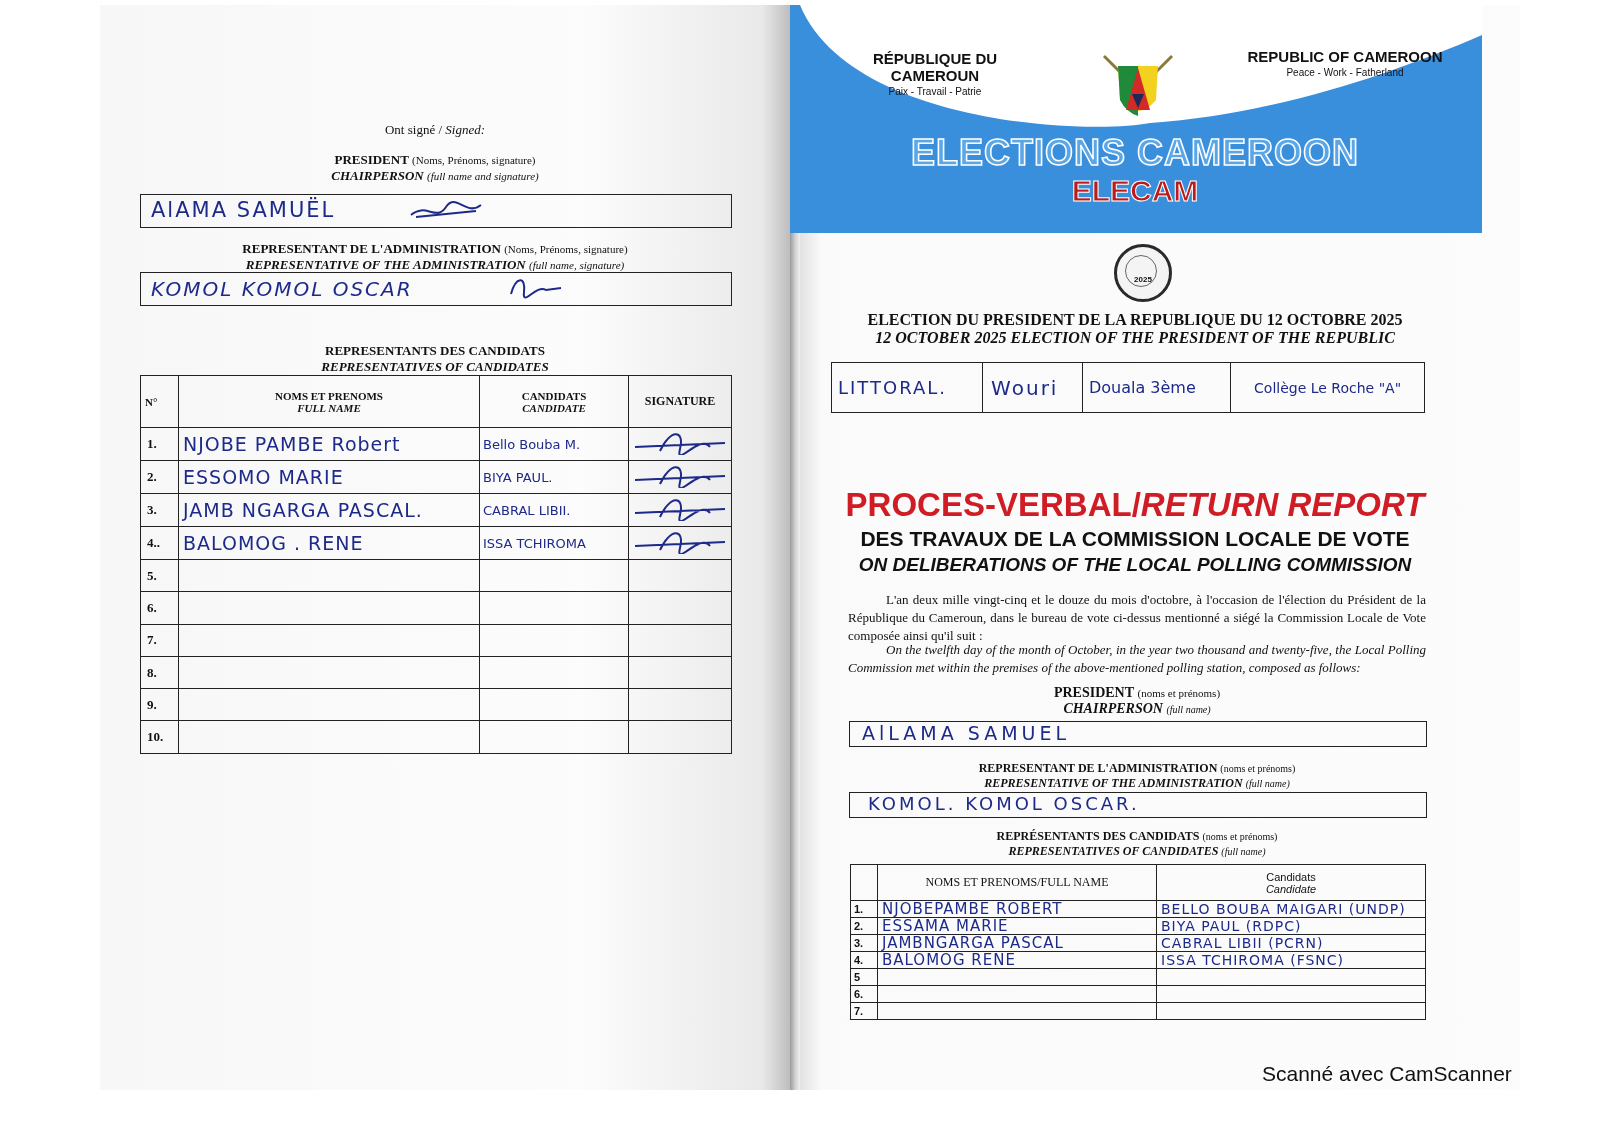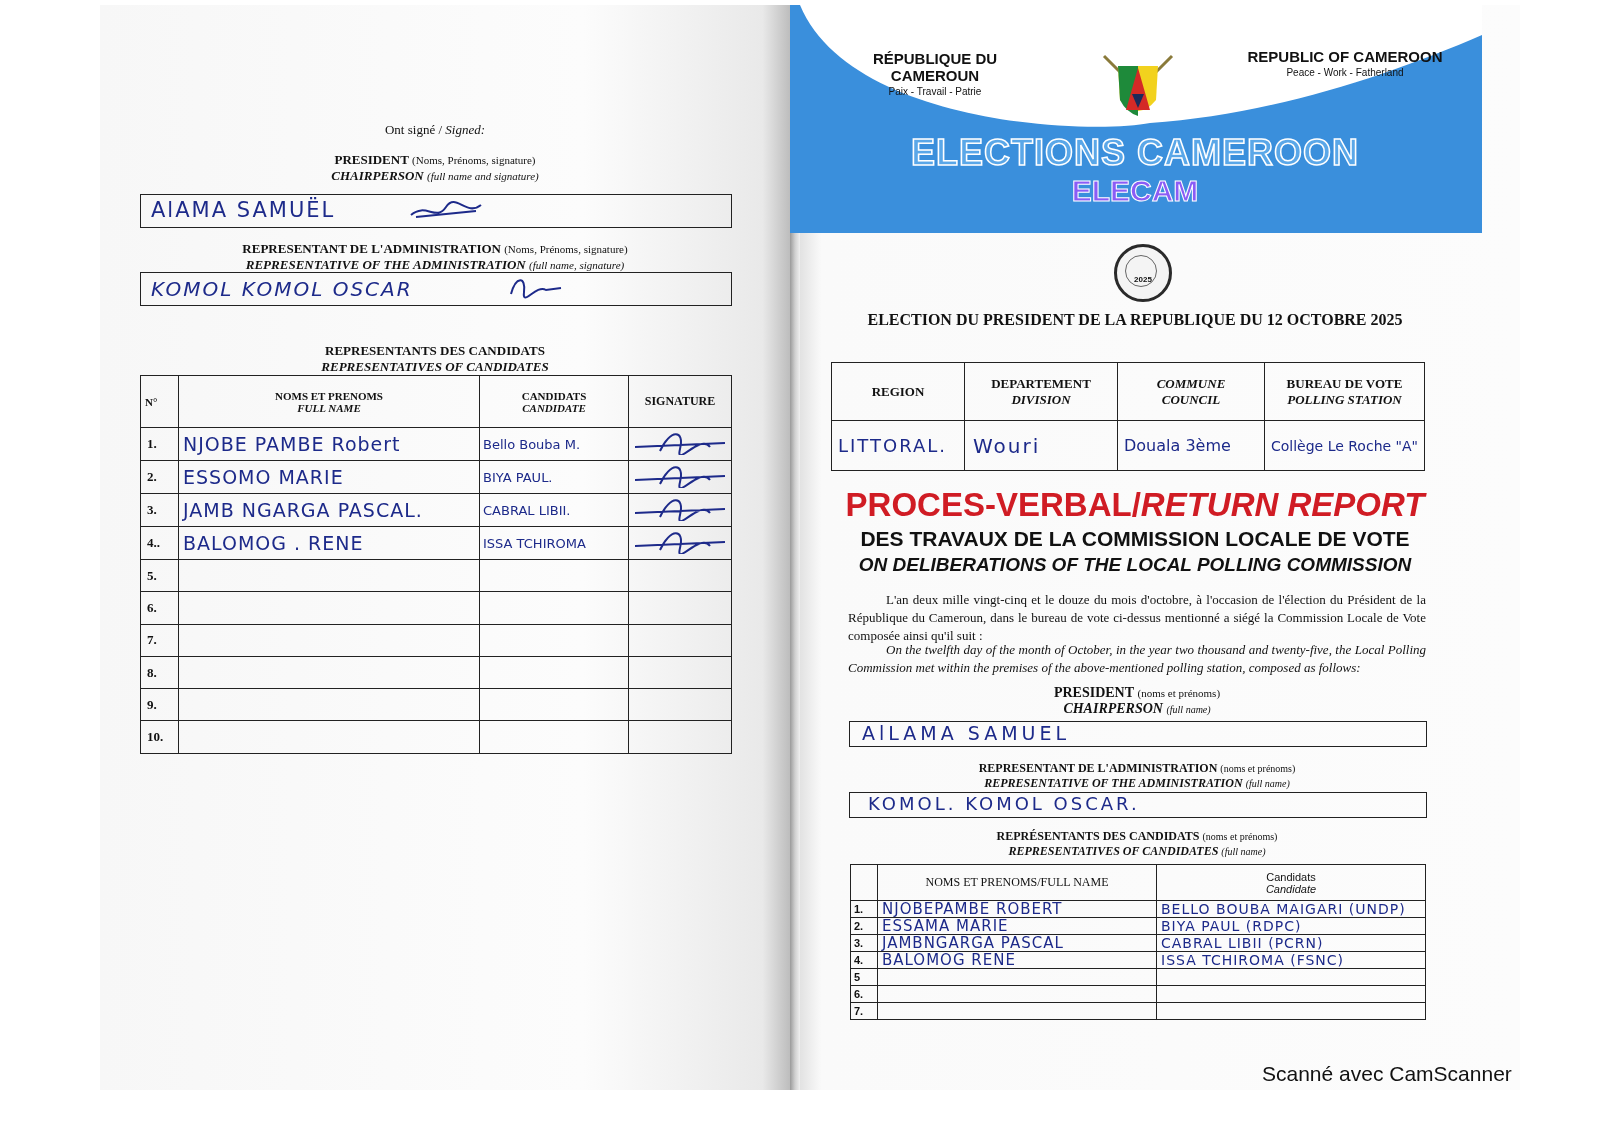--- a/index.html
+++ b/index.html
@@ -19,21 +19,21 @@
   
   .lhdr{font-size:13px;}
   .small{font-size:11px;font-weight:normal;}
   
   .banner{position:absolute;left:790px;top:5px;width:692px;height:228px;overflow:hidden;}
   .banner svg{position:absolute;left:0;top:0;}
   .rep-fr{position:absolute;left:830px;top:50px;font-family:"Liberation Sans",sans-serif;font-weight:bold;font-size:15px;text-align:center;width:210px;}
   .rep-en{position:absolute;left:1245px;top:48px;font-family:"Liberation Sans",sans-serif;font-weight:bold;font-size:15px;text-align:center;width:200px;}
   .motto{display:block;font-weight:normal;font-size:10px;margin-top:2px;}
   .elec-title{position:absolute;left:790px;width:690px;top:132px;text-align:center;font-family:"Liberation Sans",sans-serif;font-weight:bold;font-size:36px;color:#5aa7e8;-webkit-text-stroke:1.5px #ffffff;letter-spacing:1px;}
-  .elecam{position:absolute;left:790px;width:690px;top:174px;text-align:center;font-family:"Liberation Sans",sans-serif;font-weight:bold;font-size:30px;color:#8b5cf6;-webkit-text-stroke:1px #ffffff;}
+  .elecam{position:absolute;left:790px;width:690px;top:174px;text-align:center;font-family:"Liberation Sans",sans-serif;font-weight:bold;font-size:30px;color:#b91c1c;-webkit-text-stroke:1px #ffffff;}
   .elec-h1{font-size:16px;font-weight:bold;}
   .pv-title{font-family:"Liberation Sans",sans-serif;font-weight:bold;font-size:33px;color:#d01c24;}
   .pv-sub1{font-family:"Liberation Sans",sans-serif;font-weight:bold;font-size:21px;}
   .pv-sub2{font-family:"Liberation Sans",sans-serif;font-weight:bold;font-style:italic;font-size:19px;}
   .para{font-size:13px;line-height:18px;text-align:justify;}
   .footer{position:absolute;left:1262px;top:1062px;font-family:"Liberation Sans",sans-serif;font-size:21px;color:#111;}
 </style>
 </head>
 <body>
 
@@ -189,30 +189,25 @@
 <div class="elec-title">ELECTIONS CAMEROON</div>
 <div class="elecam">ELECAM</div>
 
 <div class="abs" style="left:1114px;top:244px;width:52px;height:52px;border-radius:50%;border:3px solid #2a2a2a;background:#f4f4f4;">
   <div style="position:absolute;left:8px;top:8px;width:30px;height:30px;border-radius:50%;border:1px solid #666;"></div>
   <div style="position:absolute;left:0;top:28px;width:52px;text-align:center;font-family:'Liberation Sans',sans-serif;font-size:8px;font-weight:bold;">2025</div>
 </div>
 
 <div class="abs center" style="left:830px;top:311px;width:610px;">
   <div class="elec-h1">ELECTION DU PRESIDENT DE LA REPUBLIQUE DU 12 OCTOBRE 2025</div>
+  <div class="elec-h1 i">12 OCTOBER 2025 ELECTION OF THE PRESIDENT OF THE REPUBLIC</div>
 </div>
 
 <table class="tbl abs" style="left:831px;top:362px;width:594px;">
   <tbody>
-      <tr style="height:58px;font-size:13px;font-weight:bold;text-align:center;">
-    <td style="width:130px;"><span>REGION</span></td>
-    <td style="width:150px;"><span>DEPARTEMENT</span><br><span class="i">DIVISION</span></td>
-    <td style="width:144px;"><span class="i">COMMUNE</span><br><span class="i">COUNCIL</span></td>
-    <td><span>BUREAU DE VOTE</span><br><span class="i">POLLING STATION</span></td>
-  </tr>
   <tr style="height:50px;">
     <td class="hand" style="font-size:18px;padding-left:6px;">LITTORAL.</td>
     <td class="hand" style="font-size:20px;padding-left:8px;">Wouri</td>
     <td class="hand" style="font-size:16px;padding-left:6px;letter-spacing:0;">Douala 3ème</td>
     <td class="hand" style="font-size:14px;text-align:center;letter-spacing:0;">Collège Le Roche "A"</td>
   </tr>
 </tbody>
   </table>
 
 <div class="abs center" style="left:830px;top:486px;width:610px;">

